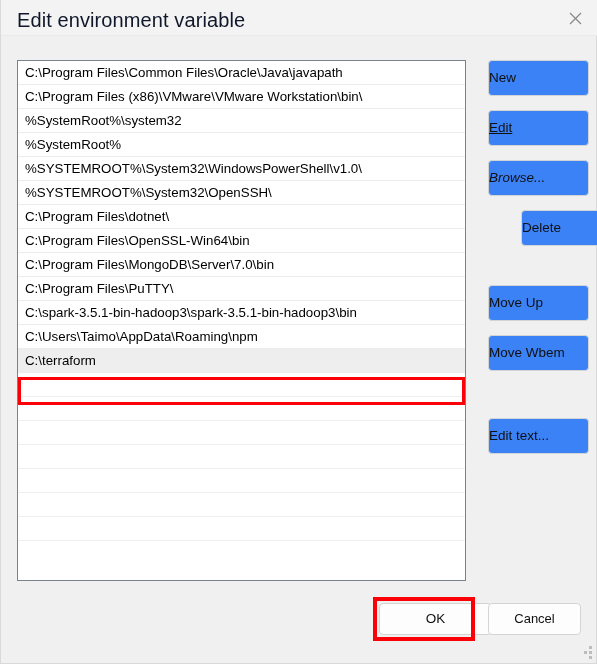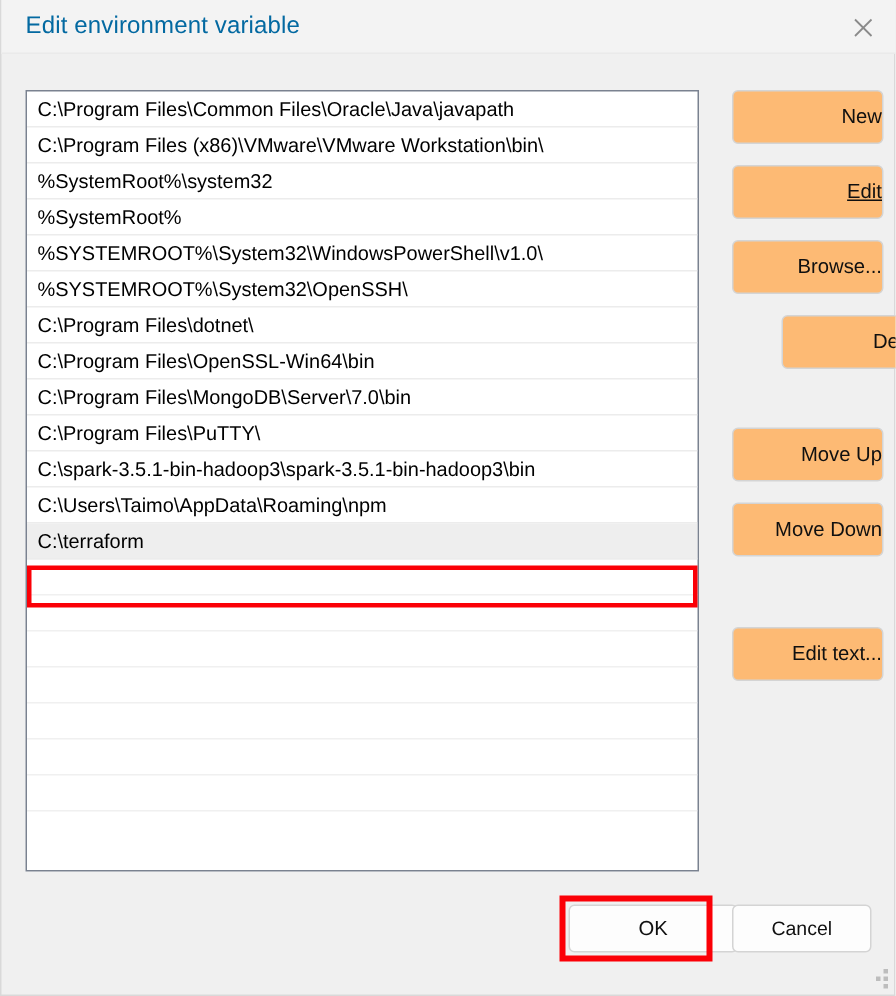--- a/index.html
+++ b/index.html
@@ -28,22 +28,22 @@
   .titlebar {
     position: absolute;
     left: 0; top: 0;
     width: 597px; height: 36px;
     background: #f3f3f3;
     border-bottom: 1px solid #eaeaea;
   }
   .title-text {
     position: absolute;
     left: 16px; top: 9px;
-    font-size: 16px;
-    color: #0369a1;
+    font-size: 20px;
+    color: #0f172a;
     letter-spacing: 0.1px;
     white-space: nowrap;
   }
   .close-btn {
     position: absolute;
     right: 0; top: 0;
     width: 46px; height: 36px;
     display: flex;
     align-items: center;
     justify-content: center;
@@ -84,34 +84,34 @@
     border: 3px solid #fb0007;
     pointer-events: none;
     z-index: 5;
   }
 
   
   .btn {
     position: absolute;
     width: 101px;
     height: 36px;
-    background: #fdba74;
+    background: #3b82f6;
     border: 1px solid #d4d4d4;
     border-radius: 4px;
     font-family: "Liberation Sans", sans-serif;
     font-size: 13.5px;
     color: #101010;
-    text-align: right;
+    text-align: left;
     line-height: 34px;
     padding: 0;
     cursor: default;
   }
   .btn-new       { left: 487px; top: 60px; }
   .btn-edit      { left: 487px; top: 110px; text-decoration: underline; }
-  .btn-browse    { left: 487px; top: 160px; }
+  .btn-browse    { left: 487px; top: 160px; font-style: italic; }
   .btn-delete    { left: 485px; top: 210px; margin-left: 35px; }
   .btn-moveup    { left: 487px; top: 285px; }
   .btn-movedown  { left: 487px; top: 335px; }
   .btn-edittext  { left: 487px; top: 400px; margin-top: 18px; }
 
   
   .btn-ok {
     position: absolute;
     left: 378px; top: 603px;
     width: 113px; height: 32px;
@@ -203,21 +203,21 @@
       <div class="row"></div>
     </div>
 
   <div class="annot-row"></div>
 
   <button class="btn btn-new">New</button>
   <button class="btn btn-edit">Edit</button>
   <button class="btn btn-browse">Browse...</button>
   <button class="btn btn-delete">Delete</button>
   <button class="btn btn-moveup">Move Up</button>
-  <button class="btn btn-movedown">Move Down</button>
+  <button class="btn btn-movedown">Move Wbem</button>
   <button class="btn btn-edittext">Edit text...</button>
 
   <div class="btn-ok">OK</div>
   <div class="annot-ok"></div>
   <div class="btn-cancel">Cancel</div>
 
   <div class="grip">
     <i class="g1"></i>
       <i class="g2"></i>
       <i class="g3"></i>

